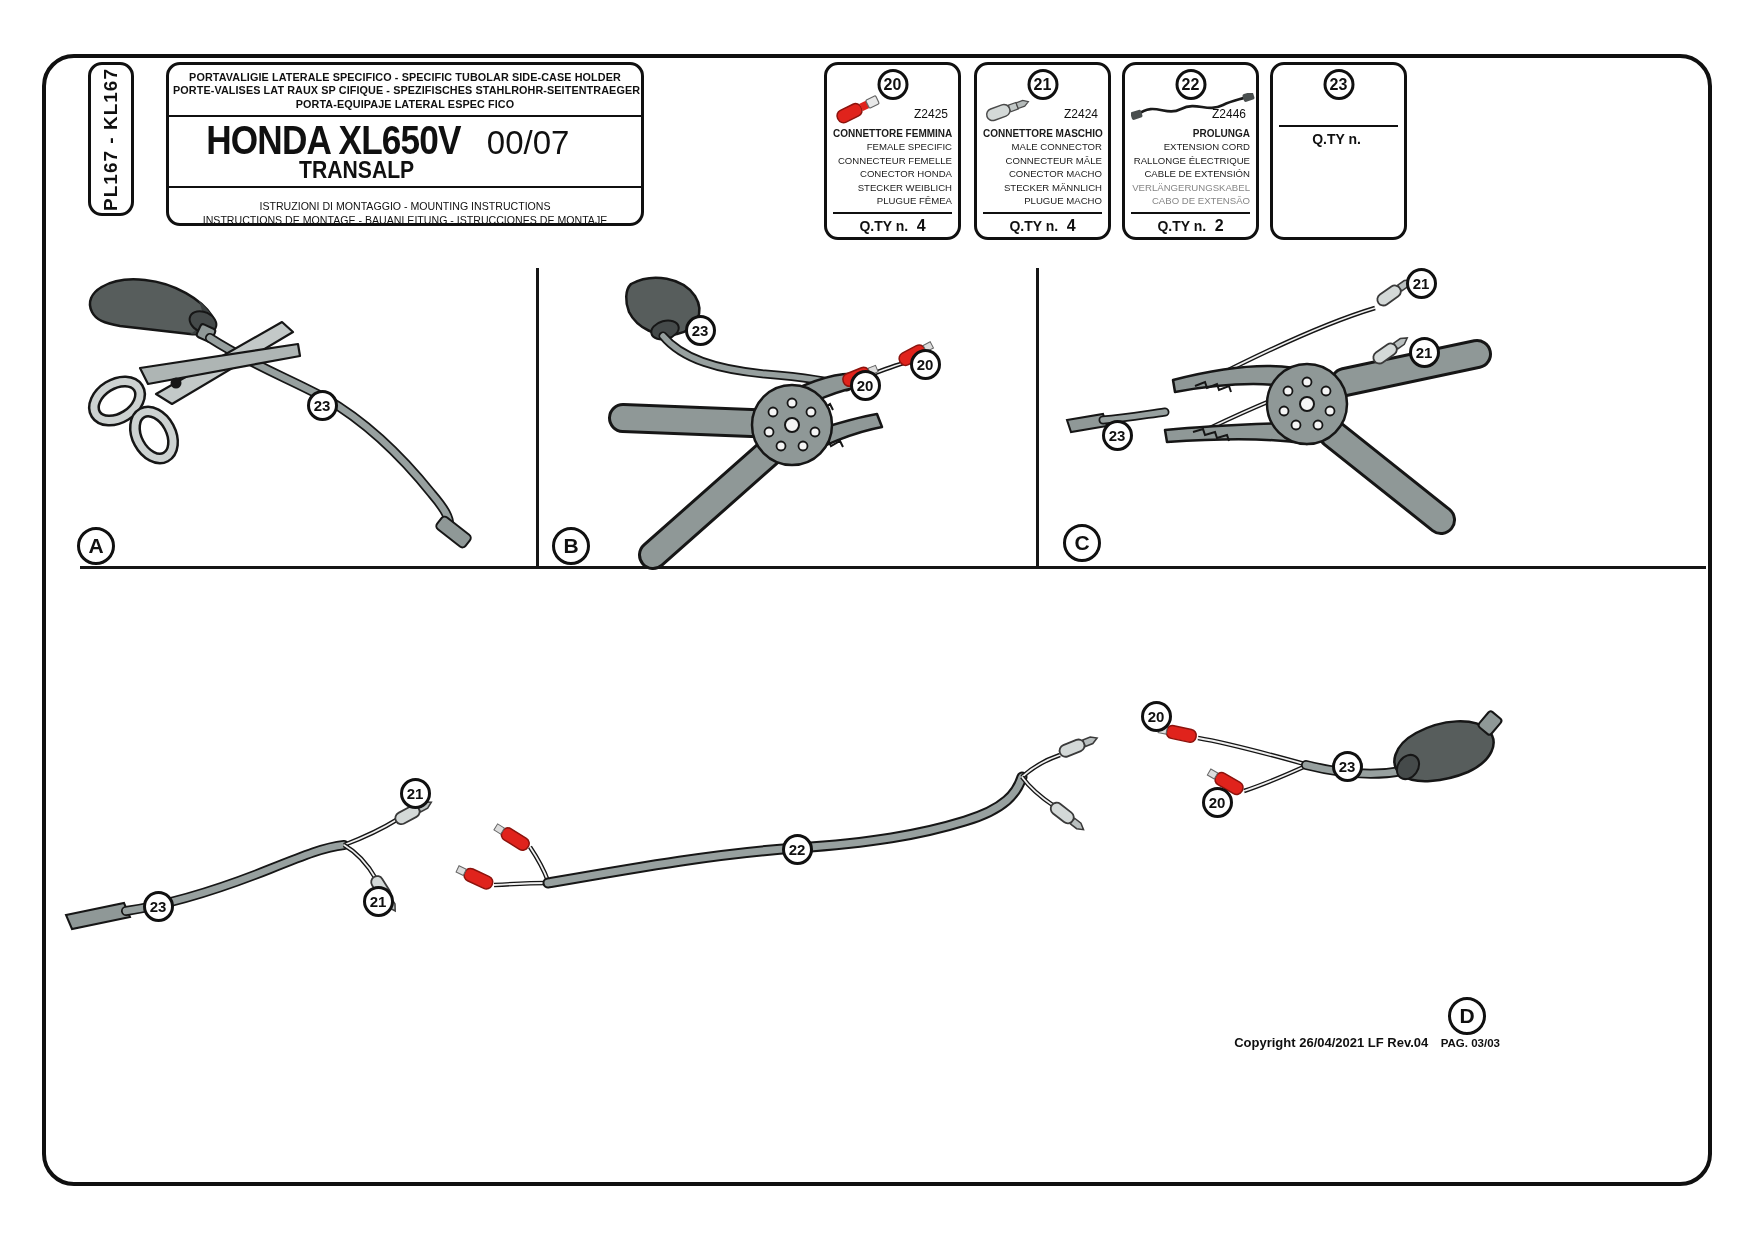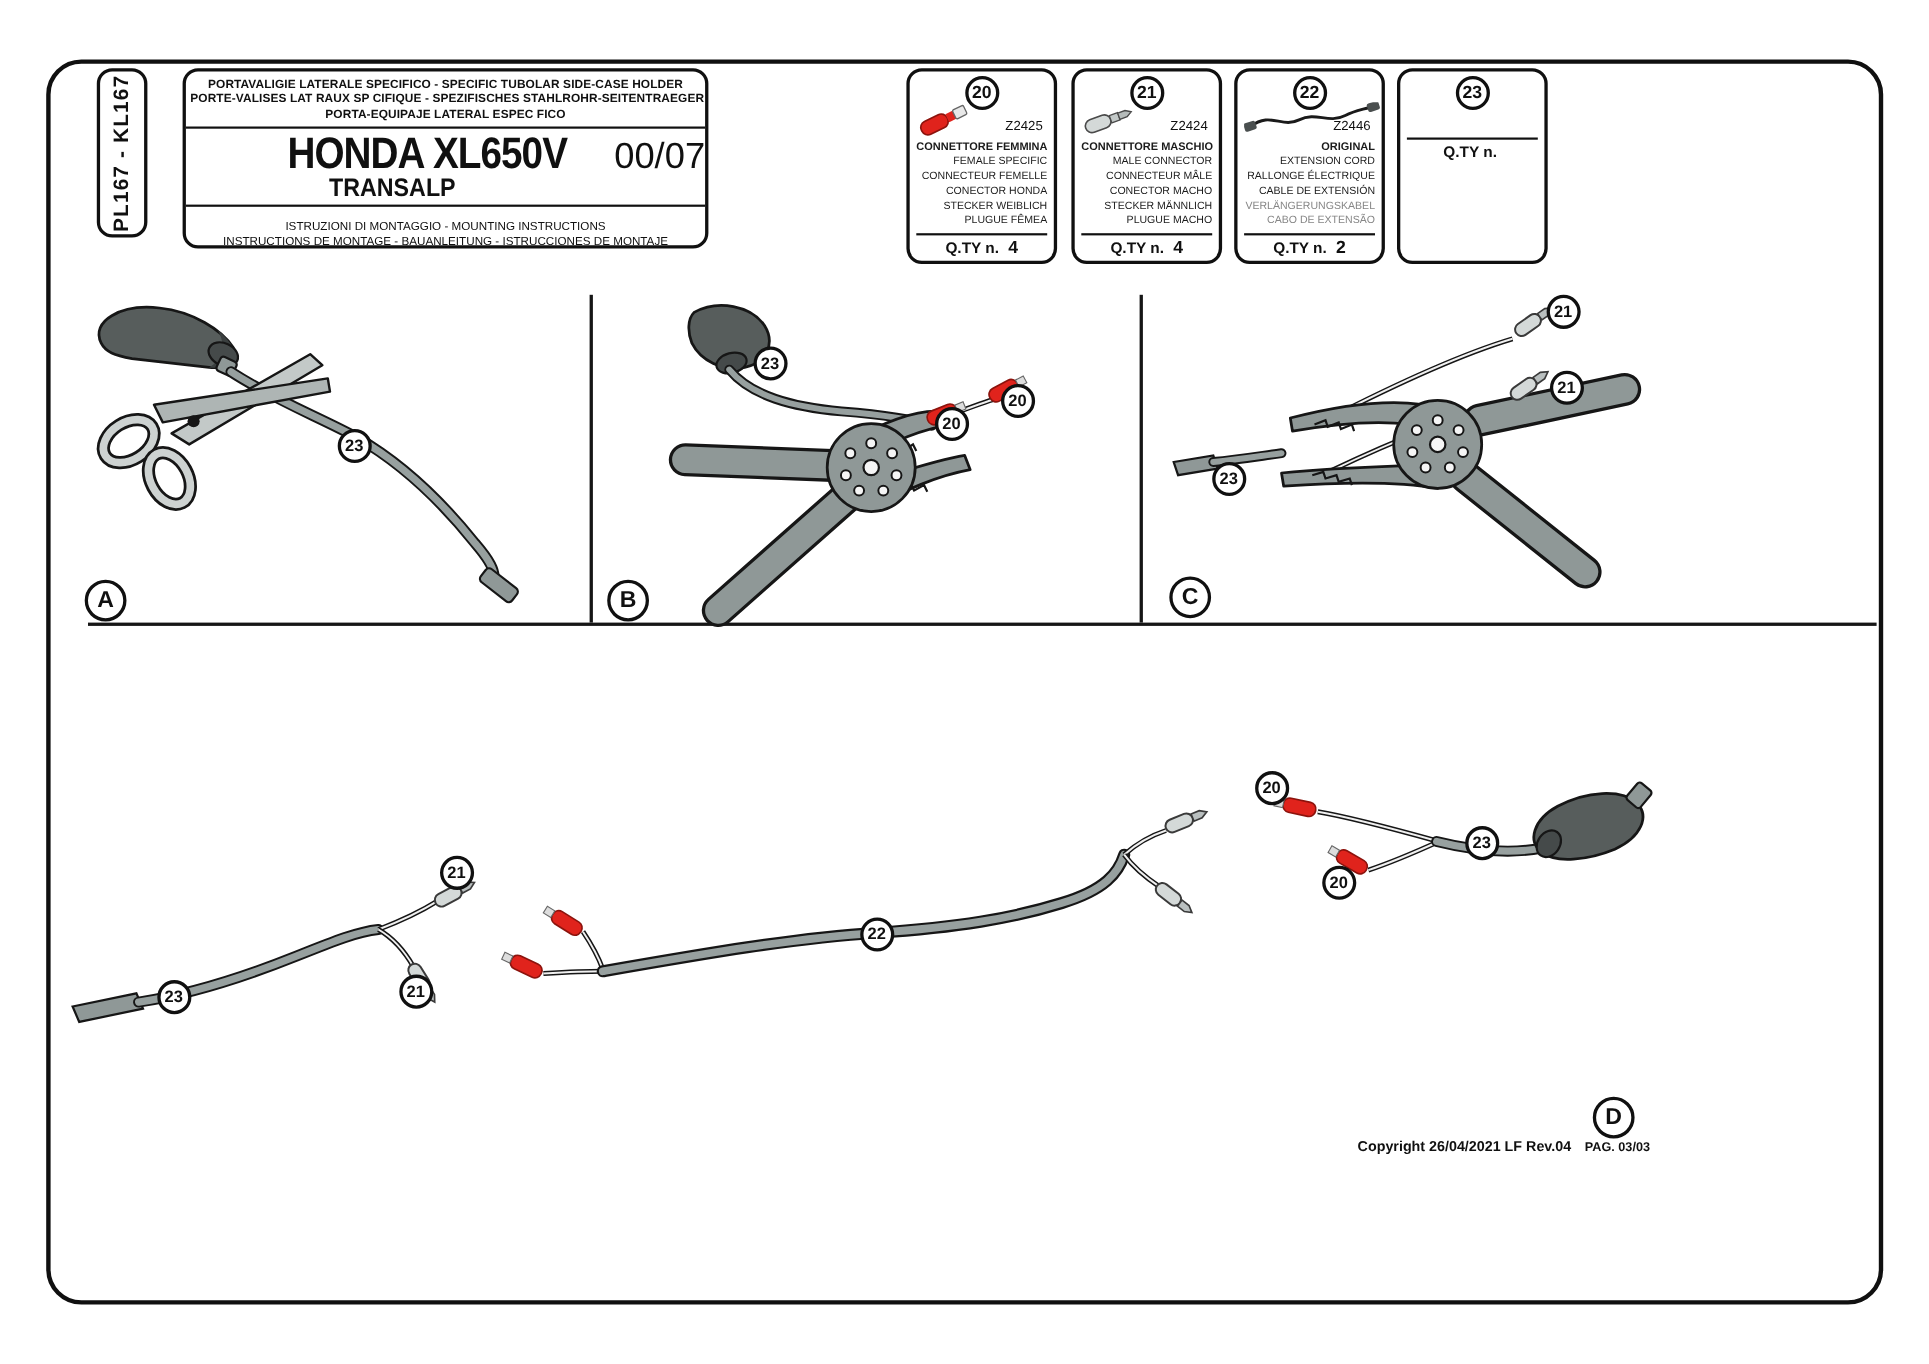--- a/index.html
+++ b/index.html
@@ -16,21 +16,21 @@
   .side-tab span { writing-mode:vertical-rl; transform:rotate(180deg);
                    font-weight:bold; font-size:19px; letter-spacing:1px; white-space:nowrap; }
 
   
   .header-box { position:absolute; left:166px; top:62px; width:478px; height:164px;
                 border:3px solid #101010; border-radius:14px; background:#fff; overflow:hidden;
                 display:flex; flex-direction:column; }
   .header-top { padding:6px 4px 4px; text-align:center; border-bottom:2.5px solid #101010; }
   .header-top div { font-size:10.8px; font-weight:bold; line-height:1.24; letter-spacing:0.1px; white-space:nowrap; }
   .header-title { text-align:center; padding:1px 0 2px; border-bottom:2.5px solid #101010; flex:1; }
-  .model-row { display:flex; justify-content:flex-end; align-items:baseline; gap:26px; }
+  .model-row { display:flex; justify-content:flex-start; align-items:baseline; gap:9px;padding-left:20px; }
   .model { display:inline-block; font-size:40px; font-weight:bold; letter-spacing:-1px; transform:scaleX(0.88); }
   .years { font-size:33px; font-weight:normal; }
   .submodel-row { text-align:center; padding-right:96px; margin-top:-6px; }
   .submodel { display:inline-block; font-size:23px; font-weight:bold; transform:scaleX(0.92); }
   .header-inst { text-align:center; padding:12px 2px 5px; }
   .header-inst div { font-size:10.6px; line-height:1.3; white-space:nowrap; }
 
   
   .part-box { position:absolute; top:62px; width:137px; height:178px;
               border:3px solid #101010; border-radius:14px; background:#fff;
@@ -166,21 +166,21 @@
         <span>22</span>
       </div>
       <svg class="pb-icon-cable" width="124" height="30" viewBox="0 0 124 30">
         <path d="M 6,22 C 24,8 34,24 50,16 C 66,8 76,20 92,12 C 102,7 112,6 118,3" fill="none" stroke="#1a1a1a" stroke-width="2.6"></path>
         <rect x="0" y="18" width="11" height="8" rx="2" fill="#4a4f4f" transform="rotate(-18 5 22)"></rect>
         <rect x="112" y="0" width="11" height="8" rx="2" fill="#4a4f4f" transform="rotate(-18 117 4)"></rect>
       </svg>
       <div class="pb-code">Z2446</div>
     </div>
     <div class="pb-names">
-      <div>ORIGINAL</div>
+      <div>PROLUNGA</div>
       <div>EXTENSION CORD</div>
       <div>RALLONGE ÉLECTRIQUE</div>
       <div>CABLE DE EXTENSIÓN</div>
       <div class="dim">VERLÄNGERUNGSKABEL</div>
       <div class="dim">CABO DE EXTENSÃO</div>
     </div>
     <div class="pb-qty">
       <span class="pb-qty-label">Q.TY n.</span>
       <span class="pb-qty-num">2</span>
     </div>

